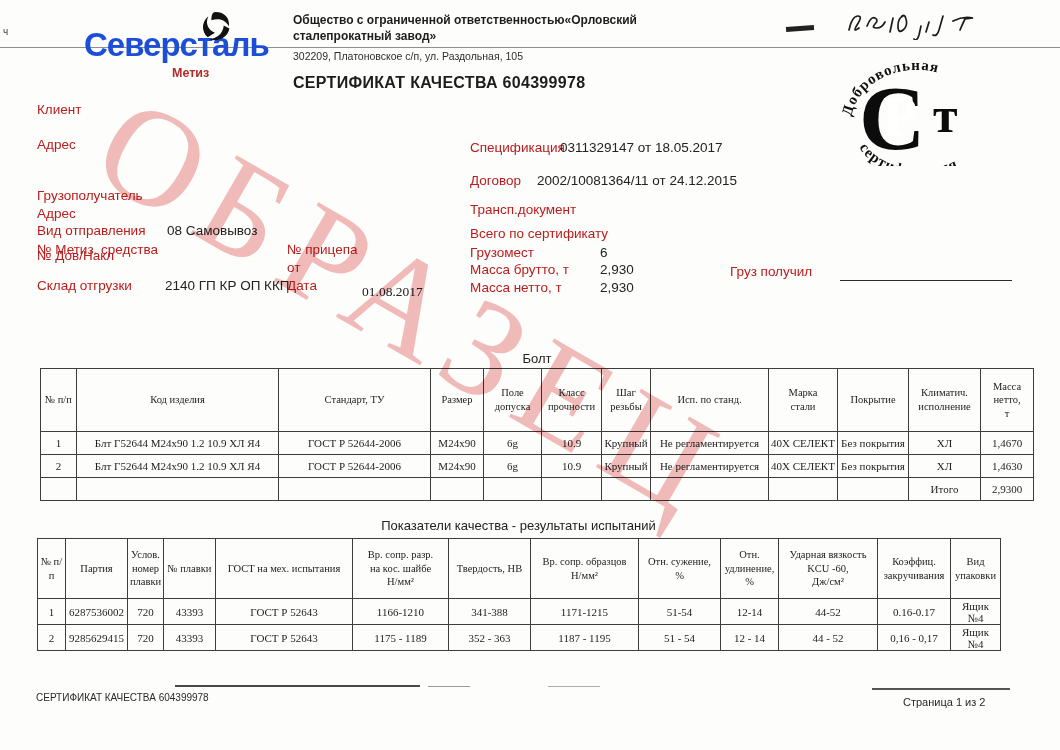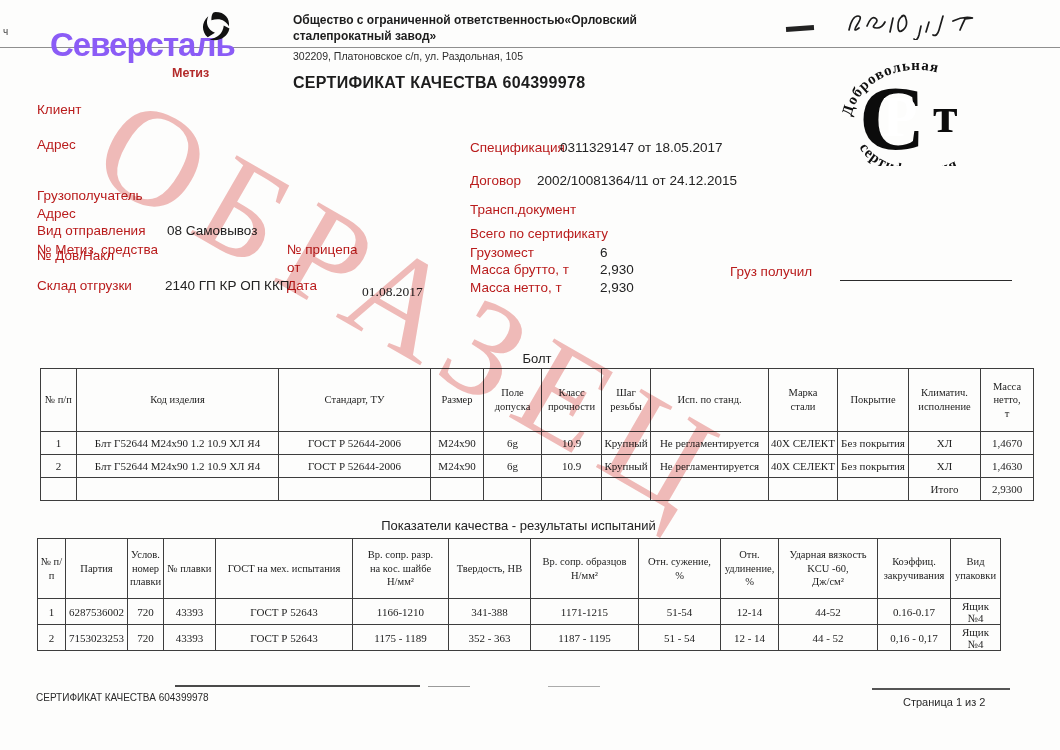--- a/index.html
+++ b/index.html
@@ -5,21 +5,21 @@
   html,body { margin:0; padding:0; background:#e8e8e8; }
   .doc {
     position:relative; width:1060px; height:750px; margin:0 auto;
     background:#fdfdfc; overflow:hidden;
     font-family:"Liberation Sans", sans-serif; color:#1d1d1d;
   }
   .abs { position:absolute; }
   .rule { position:absolute; background:#8f8f8f; height:1px; }
 
   
-  .logo-text { font-size:33px; font-weight:bold; letter-spacing:-1px; color:#8b5cf6; }
+  .logo-text { font-size:33px; font-weight:bold; letter-spacing:-1px; color:#1d4ed8;margin-left:34px; }
   .logo-sub  { font-size:12.5px; font-weight:bold; color:#b32b2b; }
   .company-line { font-size:12px; font-weight:bold; }
   .company-address { font-size:10.5px; color:#2e2e2e; }
   .cert-title { font-size:16px; font-weight:bold; letter-spacing:.3px; }
 
   
   .flabel { font-size:13.5px; color:#b91c1c; }
   .fvalue { font-size:13.5px; color:#222; }
   .sign-line { position:absolute; border-bottom:1.5px solid #2b2b2b; }
 
@@ -277,21 +277,21 @@
       <td>341-388</td>
       <td>1171-1215</td>
       <td>51-54</td>
       <td>12-14</td>
       <td>44-52</td>
       <td>0.16-0.17</td>
       <td>Ящик №4</td>
     </tr>
     <tr style="height:26px;">
       <td>2</td>
-      <td>7153023253</td>
+      <td>9285629415</td>
       <td>720</td>
       <td>43393</td>
       <td>ГОСТ Р 52643</td>
       <td>1175 - 1189</td>
       <td>352 - 363</td>
       <td>1187 - 1195</td>
       <td>51 - 54</td>
       <td>12 - 14</td>
       <td>44 - 52</td>
       <td>0,16 - 0,17</td>

